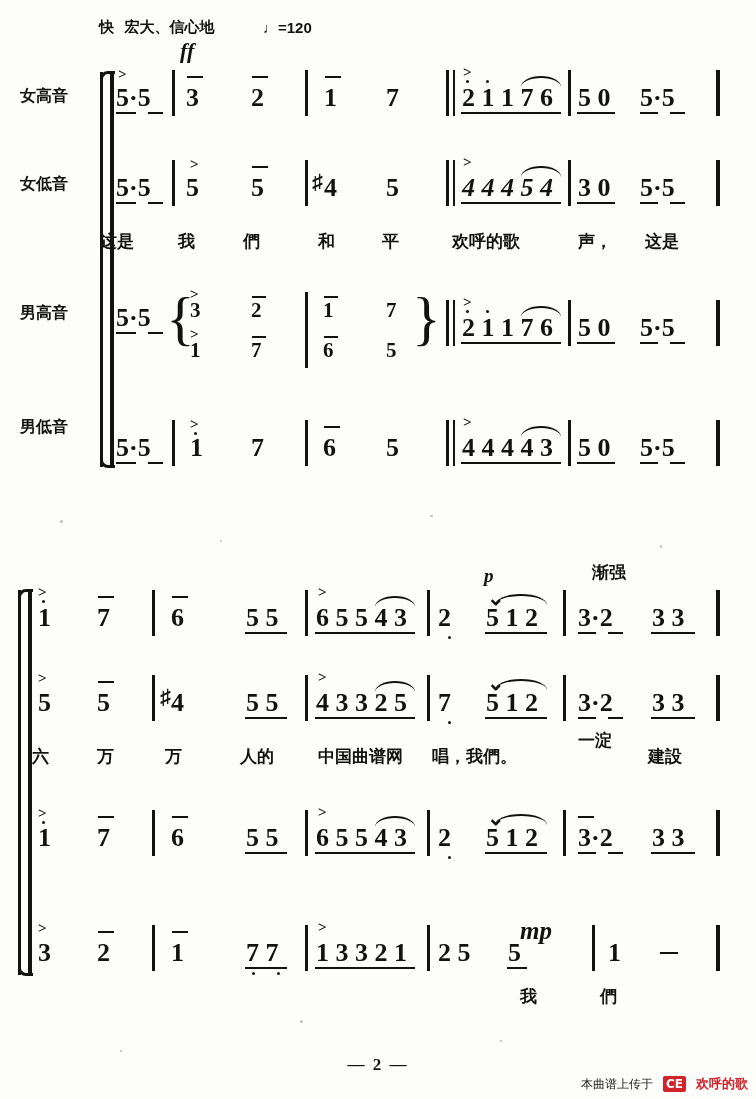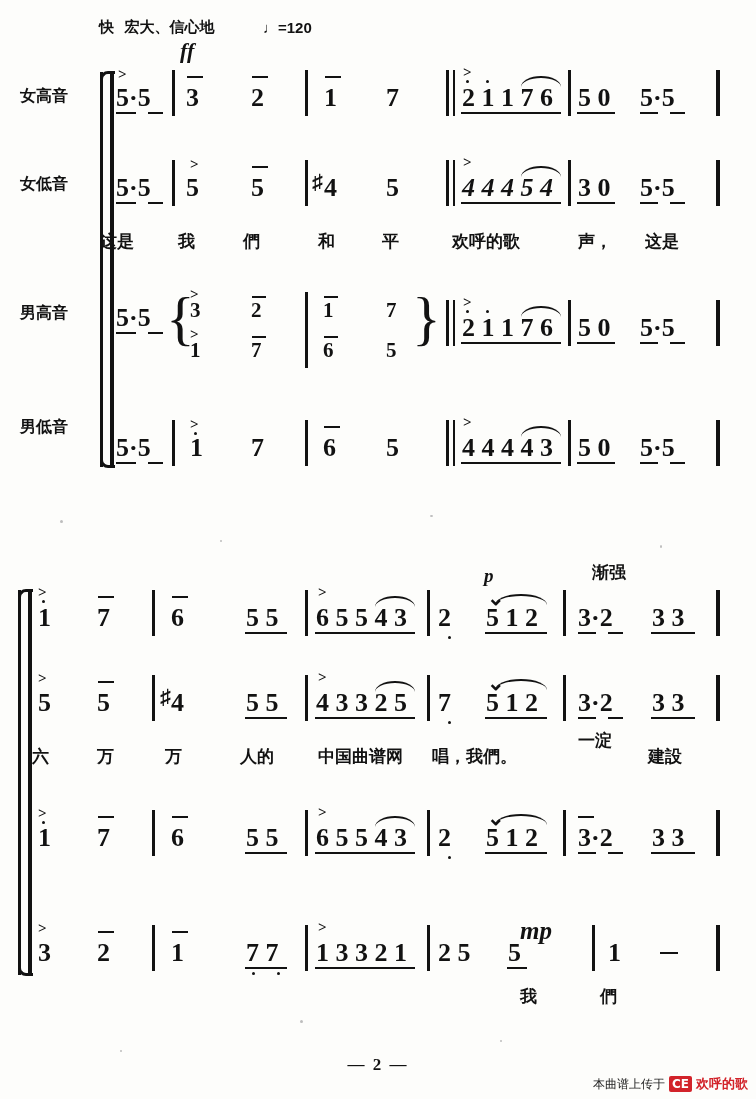--- a/index.html
+++ b/index.html
@@ -127,21 +127,21 @@
   }
   .footer-credit {
     position: absolute;
     right: 8px;
     bottom: 6px;
     font-family: "DejaVu Sans", sans-serif;
     font-size: 12px;
     color: #222;
     display: flex;
     align-items: center;
-    gap: 4px;
+    gap: 10px;
   }
   .footer-logo {
     display: inline-block;
     background: #d2232a;
     color: #fff;
     font-weight: bold;
     font-size: 12px;
     padding: 1px 3px;
     border-radius: 2px;
   }

